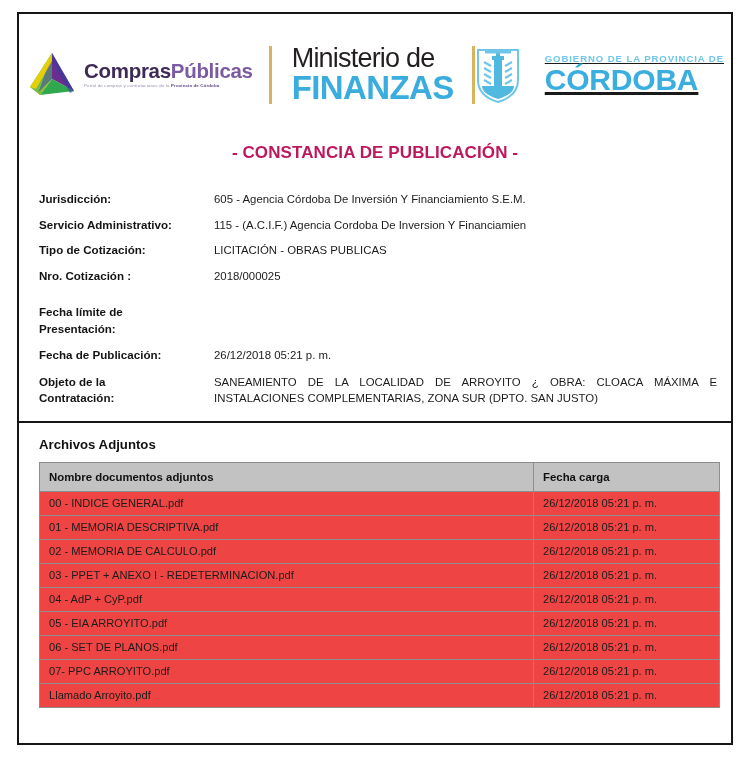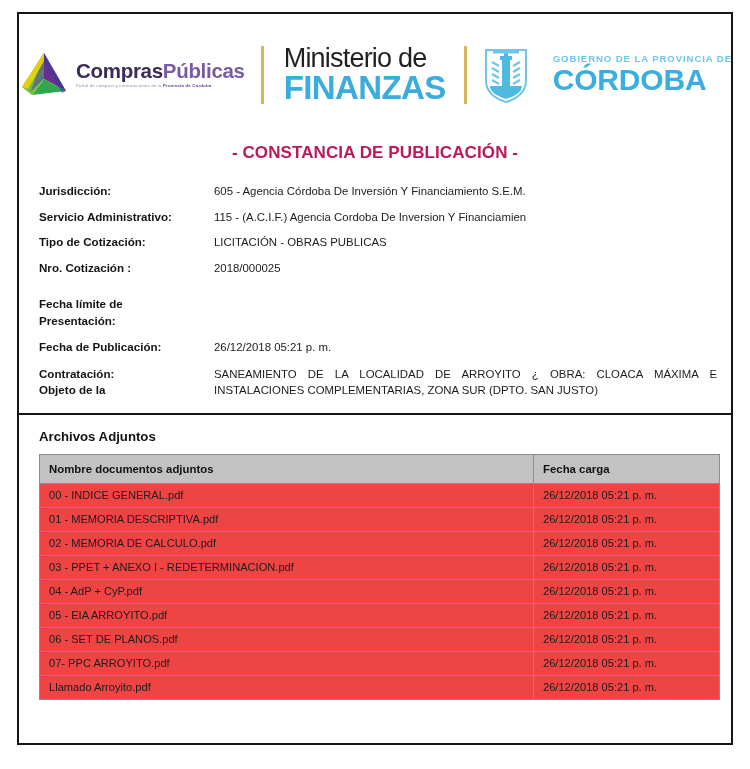--- a/index.html
+++ b/index.html
@@ -84,21 +84,21 @@
     font-weight: bold;
     color: #3aadde;
     letter-spacing: -0.6px;
     white-space: nowrap;
   }
 
   .logo-cba {
     display: flex;
     align-items: center;
     gap: 24px;
-    padding-left: 16px;
+    text-decoration: underline;
   }
   .cba-shield { width: 46px; height: 58px; flex: 0 0 46px; }
   .cba-words { line-height: 1; }
   .cba-l1 {
     font-size: 9.6px;
     font-weight: bold;
     color: #6fc6e8;
     letter-spacing: 0.9px;
     white-space: nowrap;
   }
@@ -116,21 +116,21 @@
     text-align: center;
     font-size: 17px;
     font-weight: bold;
     color: #be185d;
     letter-spacing: 0.1px;
     margin-top: 12px;
   }
 
   
   .fields {
-    margin-top: 20px;
+    margin-top: 28px;
     padding-left: 20px;
     padding-right: 14px;
   }
   .frow {
     display: flex;
     align-items: flex-start;
     margin-bottom: 10px;
   }
   .frow.tight { margin-bottom: 9px; }
   .flabel {
@@ -286,22 +286,22 @@
       </div>
     </div>
 
     <div class="frow">
       <div class="flabel">Fecha de Publicación:</div>
       <div class="fvalue">26/12/2018  05:21 p. m.</div>
     </div>
 
     <div class="frow">
       <div class="flabel">
+        <div>Objeto de la</div>
         <div>Contratación:</div>
-        <div>Objeto de la</div>
       </div>
       <div class="fvalue justify">SANEAMIENTO DE LA LOCALIDAD DE ARROYITO ¿ OBRA: CLOACA MÁXIMA E INSTALACIONES COMPLEMENTARIAS, ZONA SUR (DPTO. SAN JUSTO)</div>
     </div>
 
   </div>
 
   <div class="hdivider"></div>
 
   <div class="attach">
     <div class="attach-title">Archivos Adjuntos</div>

